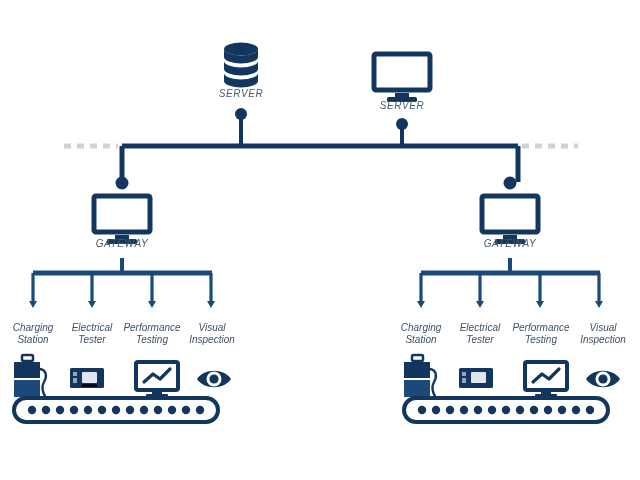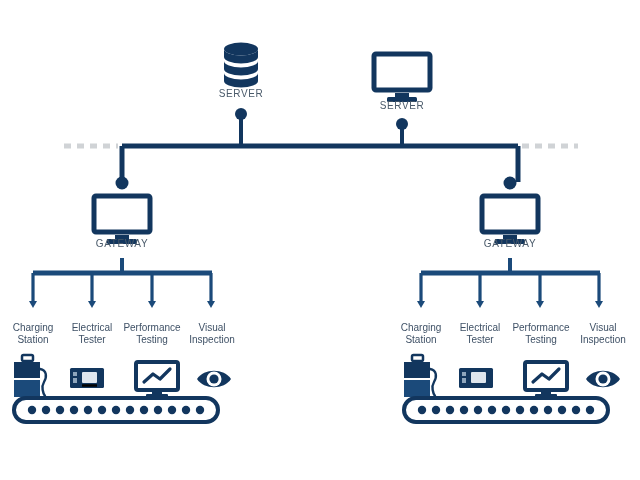--- a/index.html
+++ b/index.html
@@ -13,20 +13,21 @@
     position: relative;
     overflow: hidden;
     font-family: "Liberation Sans", sans-serif;
     color: #3a4a5c;
   }
   #stage {
     position: absolute;
     inset: 0;
     width: 640px;
     height: 480px;
+    font-style: italic;
   }
   .node-label {
     position: absolute;
     text-align: center;
     color: #4a5a6a;
     letter-spacing: 0.02em;
     white-space: nowrap;
     line-height: 1.18;
   }
   .tier-label {

